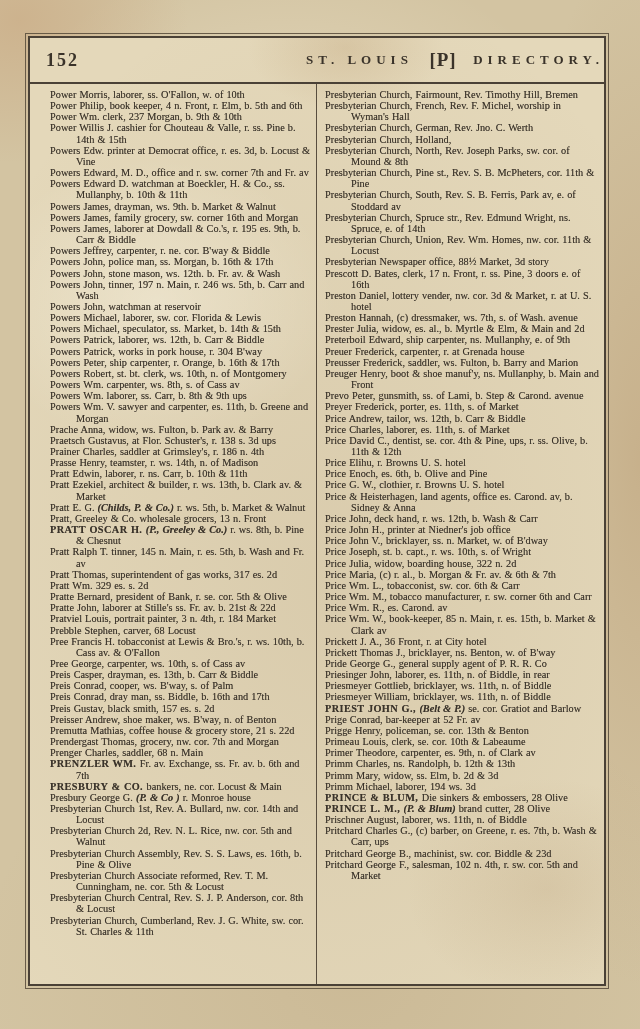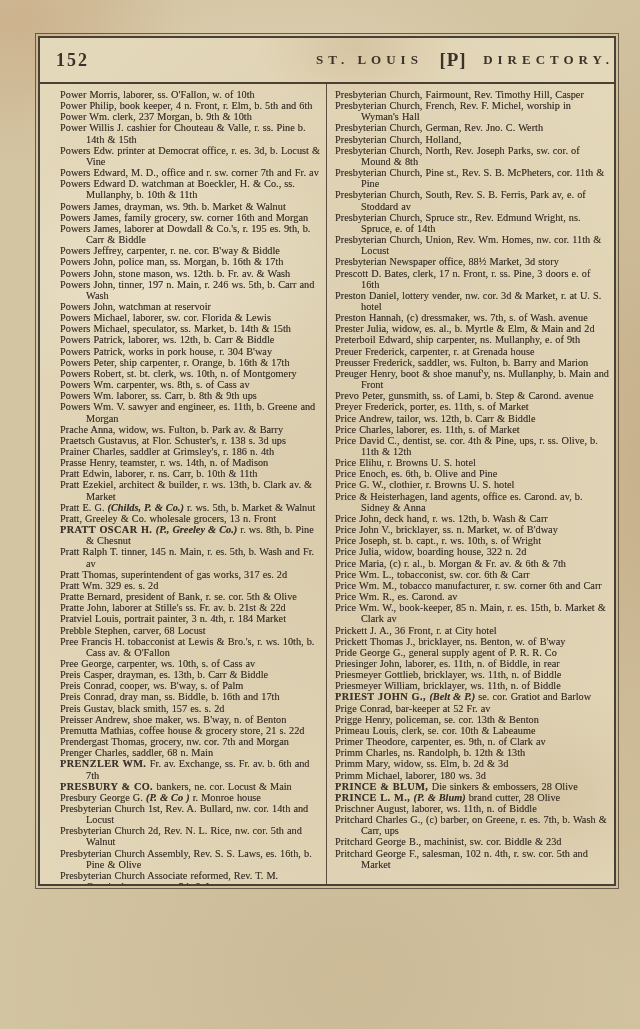--- a/index.html
+++ b/index.html
@@ -7,21 +7,21 @@
     width:640px;height:1029px;overflow:hidden;position:relative;
     font-family:"Liberation Serif",serif;
     background-color:#d3c4a2;
     background-image:
       radial-gradient(ellipse 260px 220px at 3% 2%, rgba(193,146,104,0.35), transparent 65%),
       radial-gradient(ellipse 180px 700px at 100% 45%, rgba(172,132,88,0.30), transparent 75%),
       radial-gradient(ellipse 420px 260px at 45% 12%, rgba(252,246,228,0.30), transparent 65%),
       radial-gradient(ellipse 500px 420px at 55% 95%, rgba(150,115,70,0.12), transparent 75%);
   }
   .sheet{
-    position:absolute;left:38px;top:36px;width:578px;height:850px;
+    position:absolute;left:28px;top:36px;width:578px;height:950px;
     box-sizing:border-box;
     border:2px solid #4a4136;
     outline:1px solid rgba(92,80,62,0.9);
     outline-offset:2px;
     background-color:#e4d8ba;
     background-image:
       radial-gradient(ellipse 300px 240px at 22% 28%, rgba(255,252,240,0.35), transparent 60%),
       radial-gradient(ellipse 140px 90px at 55% 1%, rgba(168,128,78,0.20), transparent 70%),
       radial-gradient(ellipse 520px 760px at 52% 58%, rgba(122,92,52,0.10), transparent 80%),
       radial-gradient(ellipse 200px 160px at 90% 90%, rgba(150,112,66,0.14), transparent 70%);
@@ -82,21 +82,21 @@
         <div class="entry">Powers John, tinner, 197 n. Main, r. 246 ws. 5th, b. Carr and Wash</div>
         <div class="entry">Powers John, watchman at reservoir</div>
         <div class="entry">Powers Michael, laborer, sw. cor. Florida &amp; Lewis</div>
         <div class="entry">Powers Michael, speculator, ss. Market, b. 14th &amp; 15th</div>
         <div class="entry">Powers Patrick, laborer, ws. 12th, b. Carr &amp; Biddle</div>
         <div class="entry">Powers Patrick, works in pork house, r. 304 B'way</div>
         <div class="entry">Powers Peter, ship carpenter, r. Orange, b. 16th &amp; 17th</div>
         <div class="entry">Powers Robert, st. bt. clerk, ws. 10th, n. of Montgomery</div>
         <div class="entry">Powers Wm. carpenter, ws. 8th, s. of Cass av</div>
         <div class="entry">Powers Wm. laborer, ss. Carr, b. 8th &amp; 9th ups</div>
-        <div class="entry">Powers Wm. V. sawyer and engineer, es. 11th, b. Greene and Morgan</div>
+        <div class="entry">Powers Wm. V. sawyer and carpenter, es. 11th, b. Greene and Morgan</div>
         <div class="entry">Prache Anna, widow, ws. Fulton, b. Park av. &amp; Barry</div>
         <div class="entry">Praetsch Gustavus, at Flor. Schuster's, r. 138 s. 3d ups</div>
         <div class="entry">Prainer Charles, saddler at Grimsley's, r. 186 n. 4th</div>
         <div class="entry">Prasse Henry, teamster, r. ws. 14th, n. of Madison</div>
         <div class="entry">Pratt Edwin, laborer, r. ns. Carr, b. 10th &amp; 11th</div>
         <div class="entry">Pratt Ezekiel, architect &amp; builder, r. ws. 13th, b. Clark av. &amp; Market</div>
         <div class="entry"><span class="s-n">Pratt E. G. </span><span class="s-bi">(Childs, P. &amp; Co.)</span><span class="s-n"> r. ws. 5th, b. Market &amp; Walnut</span></div>
         <div class="entry">Pratt, Greeley &amp; Co. wholesale grocers, 13 n. Front</div>
         <div class="entry"><span class="s-b">PRATT OSCAR H. </span><span class="s-bi">(P., Greeley &amp; Co.)</span><span class="s-n"> r. ws. 8th, b. Pine &amp; Chesnut</span></div>
         <div class="entry">Pratt Ralph T. tinner, 145 n. Main, r. es. 5th, b. Wash and Fr. av</div>
@@ -120,21 +120,21 @@
         <div class="entry"><span class="s-b">PRESBURY &amp; CO. </span><span class="s-n">bankers, ne. cor. Locust &amp; Main</span></div>
         <div class="entry"><span class="s-n">Presbury George G. </span><span class="s-bi">(P. &amp; Co )</span><span class="s-n"> r. Monroe house</span></div>
         <div class="entry">Presbyterian Church 1st, Rev. A. Bullard, nw. cor. 14th and Locust</div>
         <div class="entry">Presbyterian Church 2d, Rev. N. L. Rice, nw. cor. 5th and Walnut</div>
         <div class="entry">Presbyterian Church Assembly, Rev. S. S. Laws, es. 16th, b. Pine &amp; Olive</div>
         <div class="entry">Presbyterian Church Associate reformed, Rev. T. M. Cunningham, ne. cor. 5th &amp; Locust</div>
         <div class="entry">Presbyterian Church Central, Rev. S. J. P. Anderson, cor. 8th &amp; Locust</div>
         <div class="entry">Presbyterian Church, Cumberland, Rev. J. G. White, sw. cor. St. Charles &amp; 11th</div>
       </div>
     <div class="col right">
-        <div class="entry">Presbyterian Church, Fairmount, Rev. Timothy Hill, Casper</div>
+        <div class="entry">Presbyterian Church, Fairmount, Rev. Timothy Hill, Bremen</div>
         <div class="entry">Presbyterian Church, French, Rev. F. Michel, worship in Wyman's Hall</div>
         <div class="entry">Presbyterian Church, German, Rev. Jno. C. Werth</div>
         <div class="entry">Presbyterian Church, Holland,</div>
         <div class="entry">Presbyterian Church, North, Rev. Joseph Parks, sw. cor. of Mound &amp; 8th</div>
         <div class="entry">Presbyterian Church, Pine st., Rev. S. B. McPheters, cor. 11th &amp; Pine</div>
         <div class="entry">Presbyterian Church, South, Rev. S. B. Ferris, Park av, e. of Stoddard av</div>
         <div class="entry">Presbyterian Church, Spruce str., Rev. Edmund Wright, ns. Spruce, e. of 14th</div>
         <div class="entry">Presbyterian Church, Union, Rev. Wm. Homes, nw. cor. 11th &amp; Locust</div>
         <div class="entry">Presbyterian Newspaper office, 88½ Market, 3d story</div>
         <div class="entry">Prescott D. Bates, clerk, 17 n. Front, r. ss. Pine, 3 doors e. of 16th</div>
@@ -148,20 +148,21 @@
         <div class="entry">Prevo Peter, gunsmith, ss. of Lami, b. Step &amp; Carond. avenue</div>
         <div class="entry">Preyer Frederick, porter, es. 11th, s. of Market</div>
         <div class="entry">Price Andrew, tailor, ws. 12th, b. Carr &amp; Biddle</div>
         <div class="entry">Price Charles, laborer, es. 11th, s. of Market</div>
         <div class="entry">Price David C., dentist, se. cor. 4th &amp; Pine, ups, r. ss. Olive, b. 11th &amp; 12th</div>
         <div class="entry">Price Elihu, r. Browns U. S. hotel</div>
         <div class="entry">Price Enoch, es. 6th, b. Olive and Pine</div>
         <div class="entry">Price G. W., clothier, r. Browns U. S. hotel</div>
         <div class="entry">Price &amp; Heisterhagen, land agents, office es. Carond. av, b. Sidney &amp; Anna</div>
         <div class="entry">Price John, deck hand, r. ws. 12th, b. Wash &amp; Carr</div>
+        <div class="entry">Price John H., printer at Niedner's job office</div>
         <div class="entry">Price John V., bricklayer, ss. n. Market, w. of B'dway</div>
         <div class="entry">Price Joseph, st. b. capt., r. ws. 10th, s. of Wright</div>
         <div class="entry">Price Julia, widow, boarding house, 322 n. 2d</div>
         <div class="entry">Price Maria, (c) r. al., b. Morgan &amp; Fr. av. &amp; 6th &amp; 7th</div>
         <div class="entry">Price Wm. L., tobacconist, sw. cor. 6th &amp; Carr</div>
         <div class="entry">Price Wm. M., tobacco manufacturer, r. sw. corner 6th and Carr</div>
         <div class="entry">Price Wm. R., es. Carond. av</div>
         <div class="entry">Price Wm. W., book-keeper, 85 n. Main, r. es. 15th, b. Market &amp; Clark av</div>
         <div class="entry">Prickett J. A., 36 Front, r. at City hotel</div>
         <div class="entry">Prickett Thomas J., bricklayer, ns. Benton, w. of B'way</div>
@@ -169,21 +170,21 @@
         <div class="entry">Priesinger John, laborer, es. 11th, n. of Biddle, in rear</div>
         <div class="entry">Priesmeyer Gottlieb, bricklayer, ws. 11th, n. of Biddle</div>
         <div class="entry">Priesmeyer William, bricklayer, ws. 11th, n. of Biddle</div>
         <div class="entry"><span class="s-b">PRIEST JOHN G., </span><span class="s-bi">(Belt &amp; P.)</span><span class="s-n"> se. cor. Gratiot and Barlow</span></div>
         <div class="entry">Prige Conrad, bar-keeper at 52 Fr. av</div>
         <div class="entry">Prigge Henry, policeman, se. cor. 13th &amp; Benton</div>
         <div class="entry">Primeau Louis, clerk, se. cor. 10th &amp; Labeaume</div>
         <div class="entry">Primer Theodore, carpenter, es. 9th, n. of Clark av</div>
         <div class="entry">Primm Charles, ns. Randolph, b. 12th &amp; 13th</div>
         <div class="entry">Primm Mary, widow, ss. Elm, b. 2d &amp; 3d</div>
-        <div class="entry">Primm Michael, laborer, 180 ws. 3d</div>
+        <div class="entry">Primm Michael, laborer, 194 ws. 3d</div>
         <div class="entry"><span class="s-b">PRINCE &amp; BLUM, </span><span class="s-n">Die sinkers &amp; embossers, 28 Olive</span></div>
         <div class="entry"><span class="s-b">PRINCE L. M., </span><span class="s-bi">(P. &amp; Blum)</span><span class="s-n"> brand cutter, 28 Olive</span></div>
         <div class="entry">Prischner August, laborer, ws. 11th, n. of Biddle</div>
         <div class="entry">Pritchard Charles G., (c) barber, on Greene, r. es. 7th, b. Wash &amp; Carr, ups</div>
         <div class="entry">Pritchard George B., machinist, sw. cor. Biddle &amp; 23d</div>
         <div class="entry">Pritchard George F., salesman, 102 n. 4th, r. sw. cor. 5th and Market</div>
       </div>
   </div>
 </div>
 

